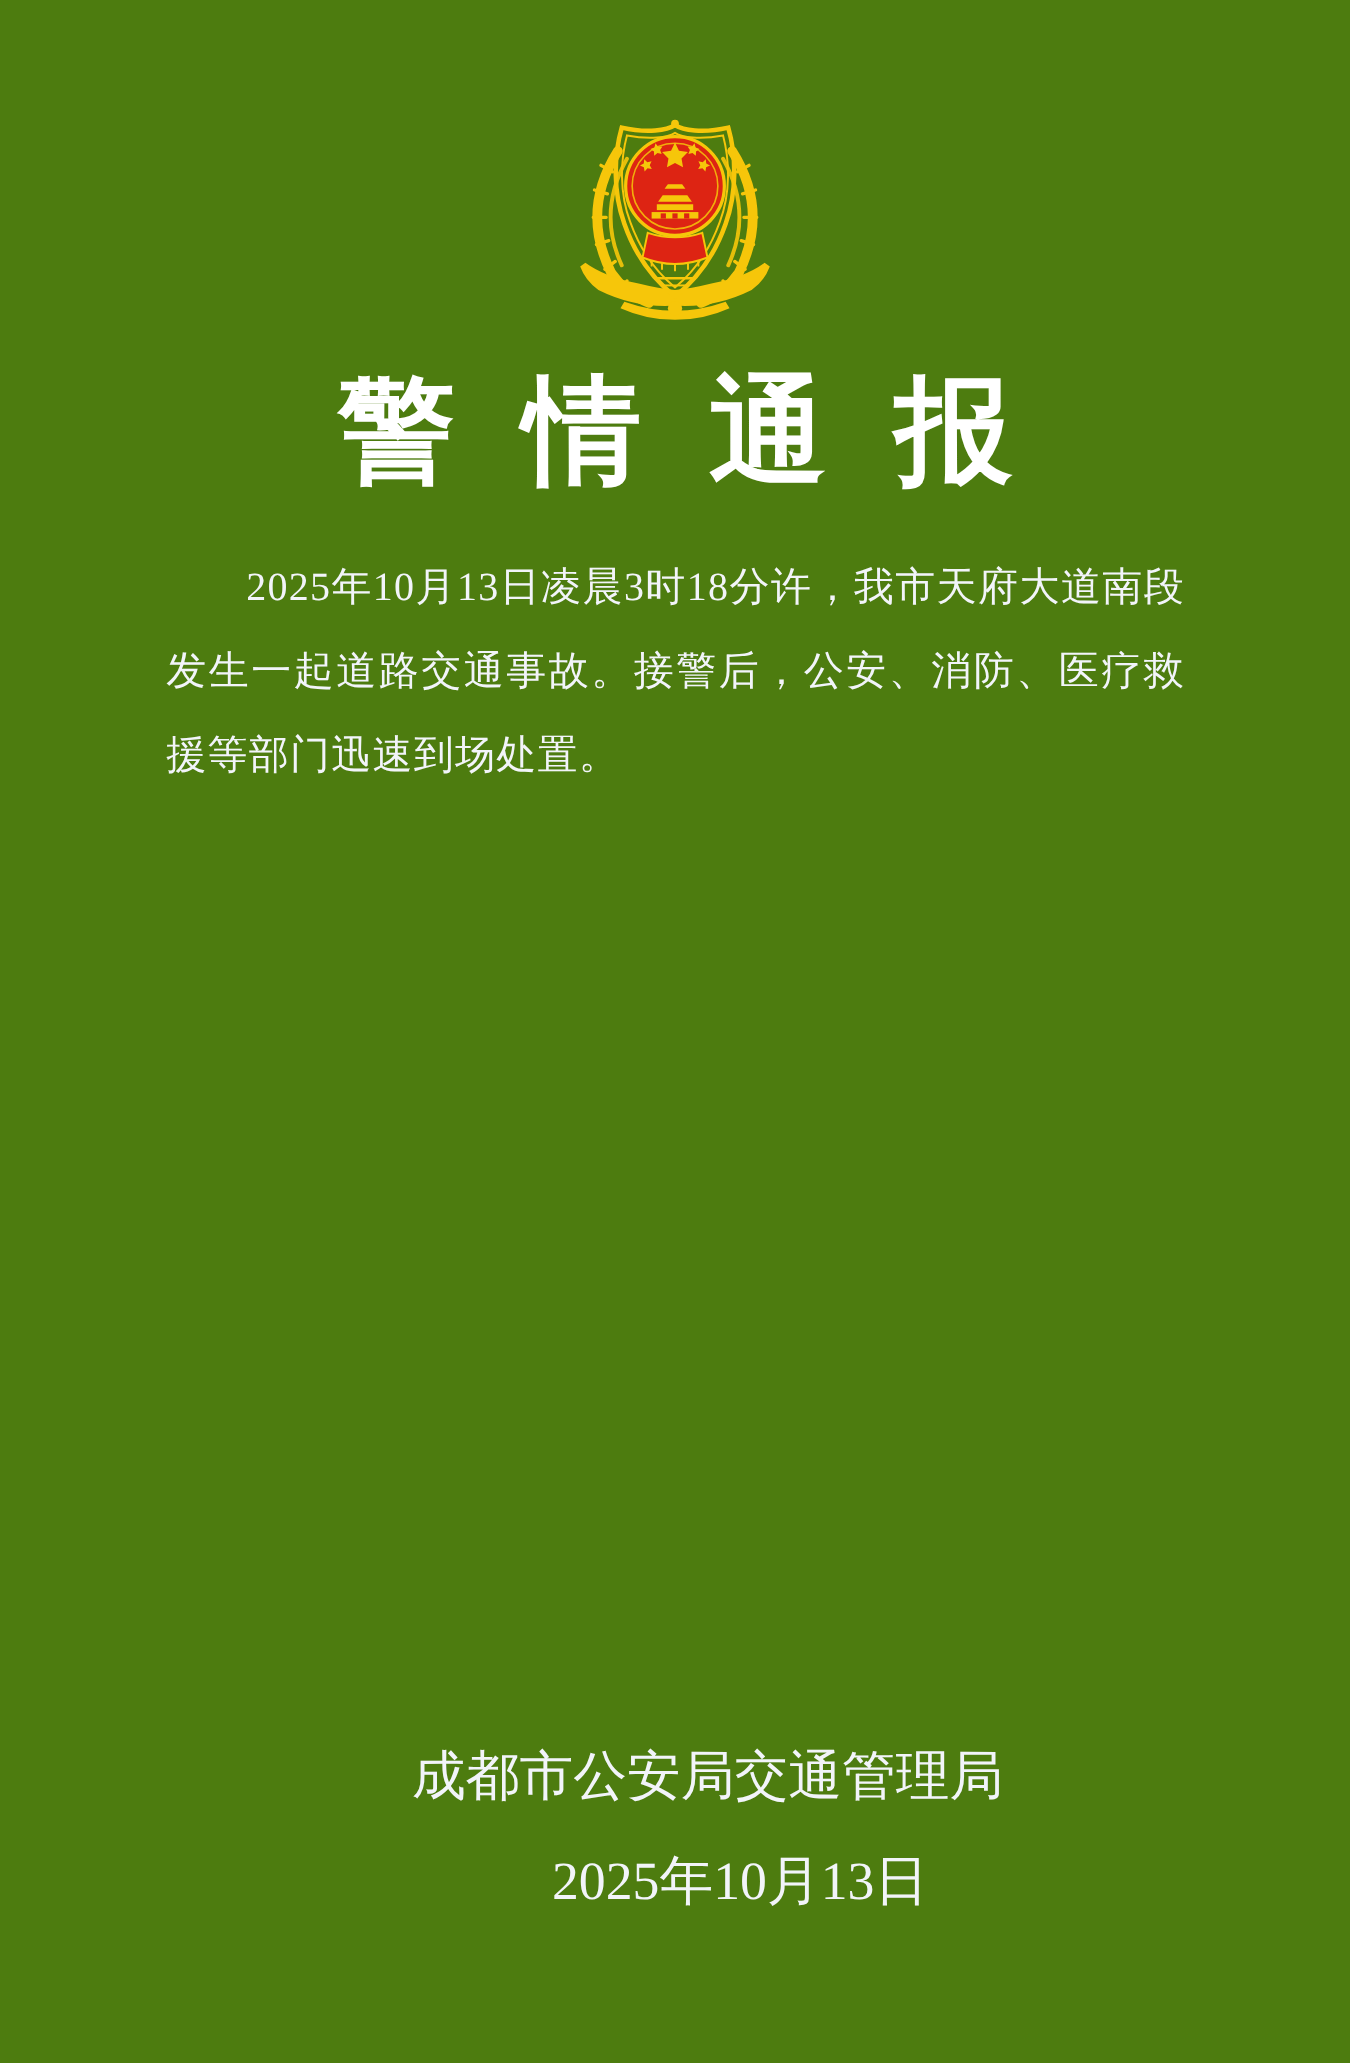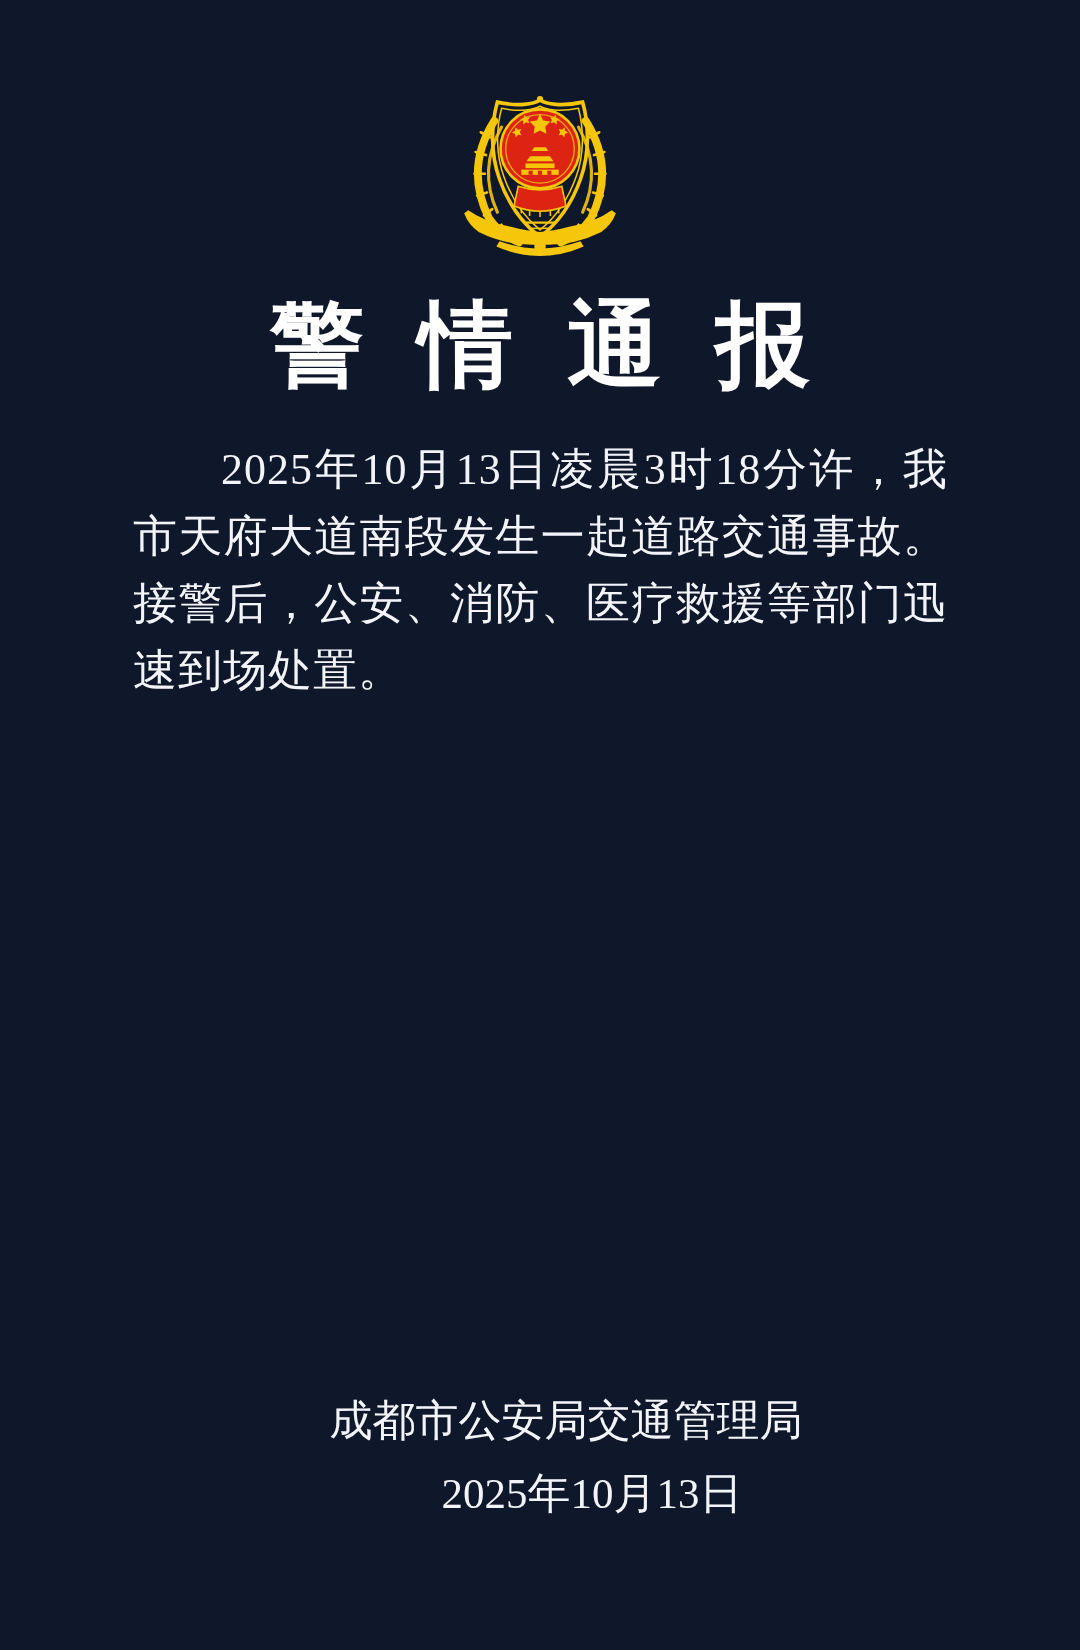--- a/index.html
+++ b/index.html
@@ -1,20 +1,20 @@
 <!DOCTYPE html>
 <html><head>
 <meta charset="utf-8">
 <style>
   html, body { margin: 0; padding: 0; }
   .page {
     position: relative;
     width: 1080px;
     height: 1650px;
-    background: #0f172a;
+    background: #4d7c0f;
     overflow: hidden;
     font-family: "Liberation Serif", "DejaVu Serif", serif;
     color: #f2f4f9;
   }
   .emblem {
     position: absolute;
     top: 90px;
     left: 50%;
     transform: translateX(-50%);
     width: 160px;
@@ -34,36 +34,36 @@
     letter-spacing: 0.58em;
     padding-left: 0.58em;
     box-sizing: border-box;
     white-space: nowrap;
   }
   .body-text {
     position: absolute;
     top: 436px;
     left: 133px;
     width: 815px;
-    font-size: 44px;
+    font-size: 32px;
     line-height: 67px;
     text-align: justify;
     letter-spacing: 1px;
   }
   .body-text p { margin: 0; text-indent: 2em; }
   .signature {
     position: absolute;
     top: 1392px;
     left: 0;
     width: 100%;
     text-align: center;
     font-size: 43px;
   }
   .signature .agency { padding-left: 52px; }
-  .signature .date   { padding-left: 104px; margin-top: 15px; }
+  .signature .date   { padding-left: 104px; margin-top: 26px; }
 </style>
 </head>
 <body>
 
 <div class="page">
 
   <div class="emblem">
     <svg viewBox="0 0 308 340" xmlns="http://www.w3.org/2000/svg">
 
       <g stroke="#f6c60a" fill="none" stroke-linecap="round">

